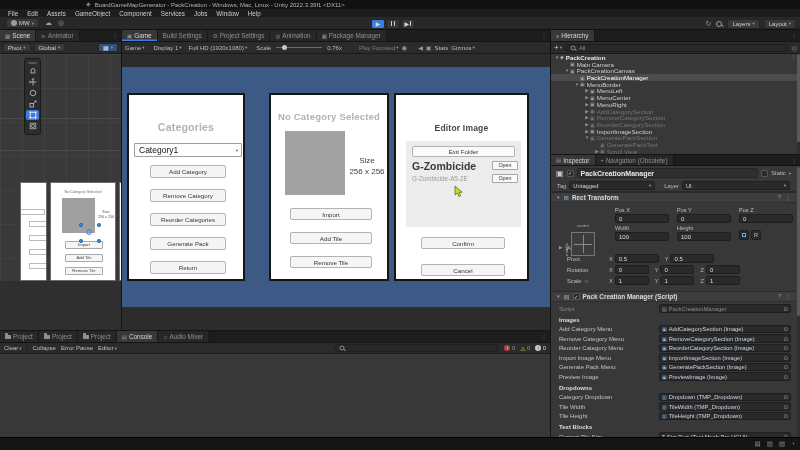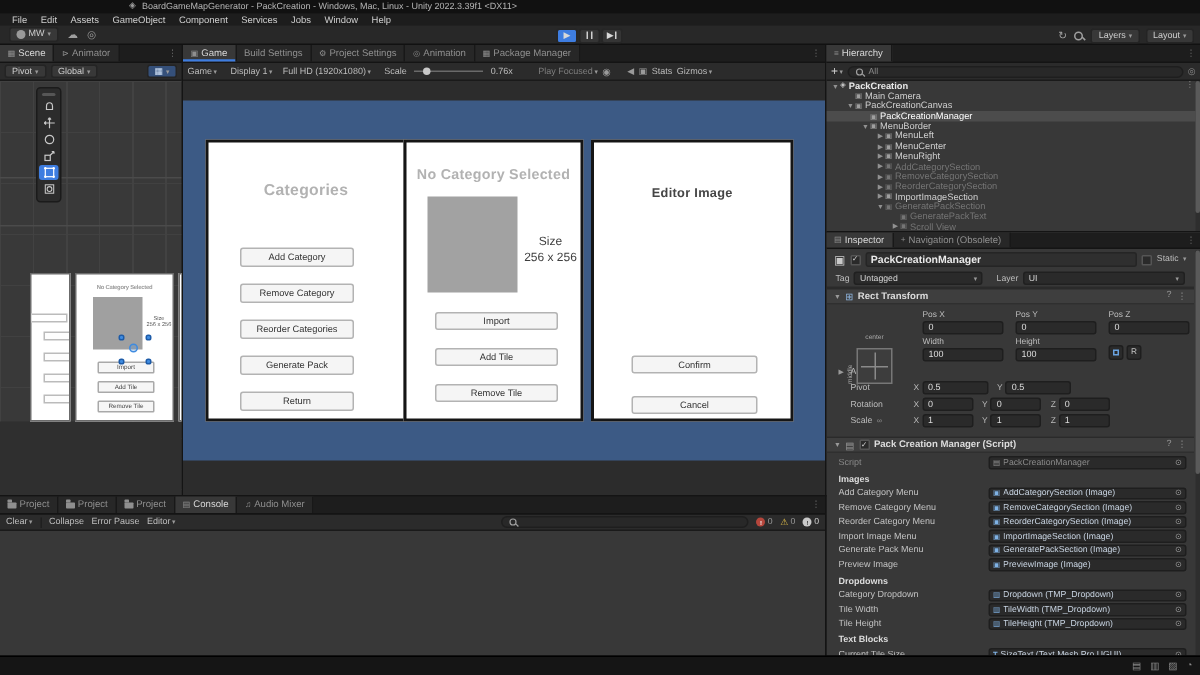--- a/index.html
+++ b/index.html
@@ -66,21 +66,21 @@
   .msquare{position:absolute;left:11px;top:15px;width:33px;height:35px;background:#a0a0a0;}
   .msize{position:absolute;left:44px;top:26px;width:22px;text-align:center;font-size:4.2px;color:#555;line-height:5px;transform:scale(.9);}
   .mbtn{position:absolute;left:14px;width:38px;height:7.5px;background:#f6f6f6;border:1px solid #a9a9a9;border-radius:1px;font-size:4.2px;color:#444;display:flex;align-items:center;justify-content:center;}
   .gdot{position:absolute;width:3.5px;height:3.5px;border-radius:50%;background:#3e8be0;border:1px solid #1d5ba8;}
   .gcenter{position:absolute;width:6px;height:6px;border-radius:50%;border:1.4px solid #3e8be0;background:rgba(62,139,224,.25);}
 
   
   .game-vp{position:relative;width:100%;height:276px;background:#2c2c2c;overflow:hidden;}
   .bluepanel{position:absolute;left:0;top:13px;width:429px;height:240px;background:var(--menu-border-blue,#3c5a85);}
   .card{position:absolute;top:26px;height:188px;background:var(--card-bg,#fff);border:2px solid #151515;}
-  .card1{left:15px;width:134px;}
+  .card1{left:5px;width:118px;}
   .card2{left:147px;width:120px;}
   .card3{left:272px;width:135px;}
   .ctitle-gray{position:absolute;width:100%;text-align:center;font-weight:bold;color:#b2b2b2;letter-spacing:.2px;}
   .ubtn{position:absolute;background:#f5f5f5;border:1px solid #b3b3b3;border-radius:2px;color:#333;display:flex;align-items:center;justify-content:center;font-size:6.2px;}
   .cdrop{position:absolute;left:5px;top:48px;width:108px;height:14px;background:#fdfdfd;border:1px solid #9e9e9e;border-radius:1px;display:flex;align-items:center;font-size:8.5px;color:#111;padding-left:4px;}
   .cdrop .dd{margin-left:auto;margin-right:3px;color:#666;}
   .psquare{position:absolute;left:14px;top:36px;width:60px;height:64px;background:var(--preview-gray,#a2a2a2);}
   .sizeblk{position:absolute;left:74px;top:60px;width:44px;text-align:center;font-size:8px;color:#3e3e3e;line-height:11px;}
   .ibox{position:absolute;left:10px;top:46px;width:115px;height:86px;background:#ececec;}
   .filename1{position:absolute;left:6px;top:19px;width:82px;font-size:10.5px;font-weight:bold;color:#383838;white-space:nowrap;overflow:hidden;}
@@ -371,20 +371,24 @@
         <span>Gizmos</span>
           <span class="dd">▾</span>
       </span>
     </div>
 
     <div class="game-vp">
       <div class="bluepanel">
 
         <div class="card card1">
           <div class="ctitle-gray" style="top:26px;font-size:10.5px">Categories</div>
+          <div class="cdrop">
+            <span>Category1</span>
+            <span class="dd">▾</span>
+          </div>
           <div class="ubtn" style="left:21px;top:70px;width:76px;height:13px">
               <span>Add Category</span>
             </div>
           <div class="ubtn" style="left:21px;top:94px;width:76px;height:13px">
               <span>Remove Category</span>
             </div>
           <div class="ubtn" style="left:21px;top:118px;width:76px;height:13px">
               <span>Reorder Categories</span>
             </div>
           <div class="ubtn" style="left:21px;top:142px;width:76px;height:13px">
@@ -408,20 +412,38 @@
           <div class="ubtn" style="left:19px;top:137px;width:82px;height:12px">
               <span>Add Tile</span>
             </div>
           <div class="ubtn" style="left:19px;top:161px;width:82px;height:12px">
               <span>Remove Tile</span>
             </div>
         </div>
 
         <div class="card card3">
           <div class="ctitle-gray" style="top:28px;font-size:8.5px;color:#454545">Editor Image</div>
+          <div class="ibox">
+            <div class="ubtn" style="left:6px;top:5px;width:103px;height:11px;background:#fafafa">
+                <span>Exit Folder</span>
+              </div>
+            <div class="filename1">G-Zombicide</div>
+            <div class="openbtn" style="top:20px">
+                <span>Open</span>
+              </div>
+            <div class="filename2">G-Zombicide-A5-2E</div>
+            <div class="openbtn" style="top:33px">
+                <span>Open</span>
+              </div>
+            <div class="cursor">
+              <svg width="10" height="12" viewBox="0 0 10 12">
+                  <path d="M1 0 L1 9 L3.4 7 L4.8 10.5 L6.6 9.8 L5.2 6.4 L8.2 6.2 Z" fill="#cdd833" stroke="#5a5f00" stroke-width="0.7"></path>
+                </svg>
+            </div>
+          </div>
           <div class="ubtn" style="left:25px;top:142px;width:84px;height:12px">
               <span>Confirm</span>
             </div>
           <div class="ubtn" style="left:25px;top:169px;width:84px;height:12px">
               <span>Cancel</span>
             </div>
         </div>
 
       </div>
     </div>

